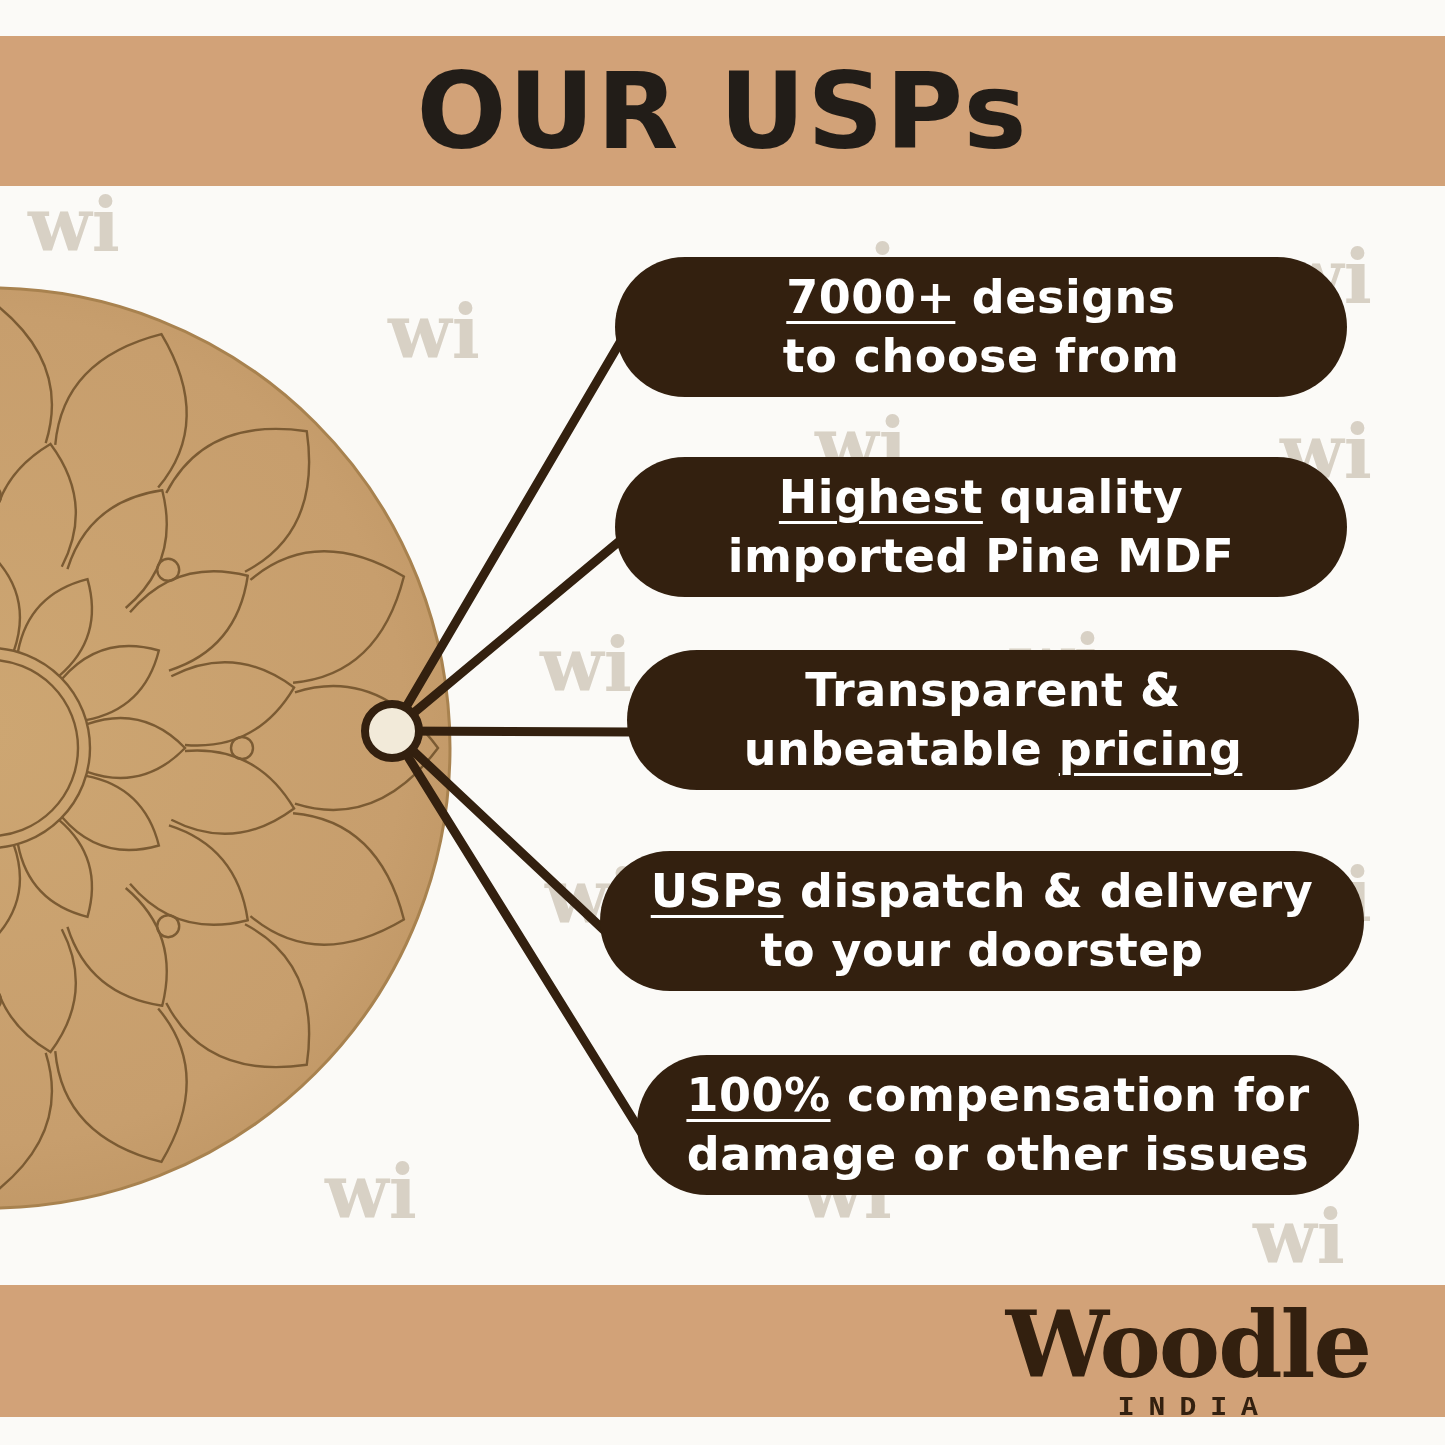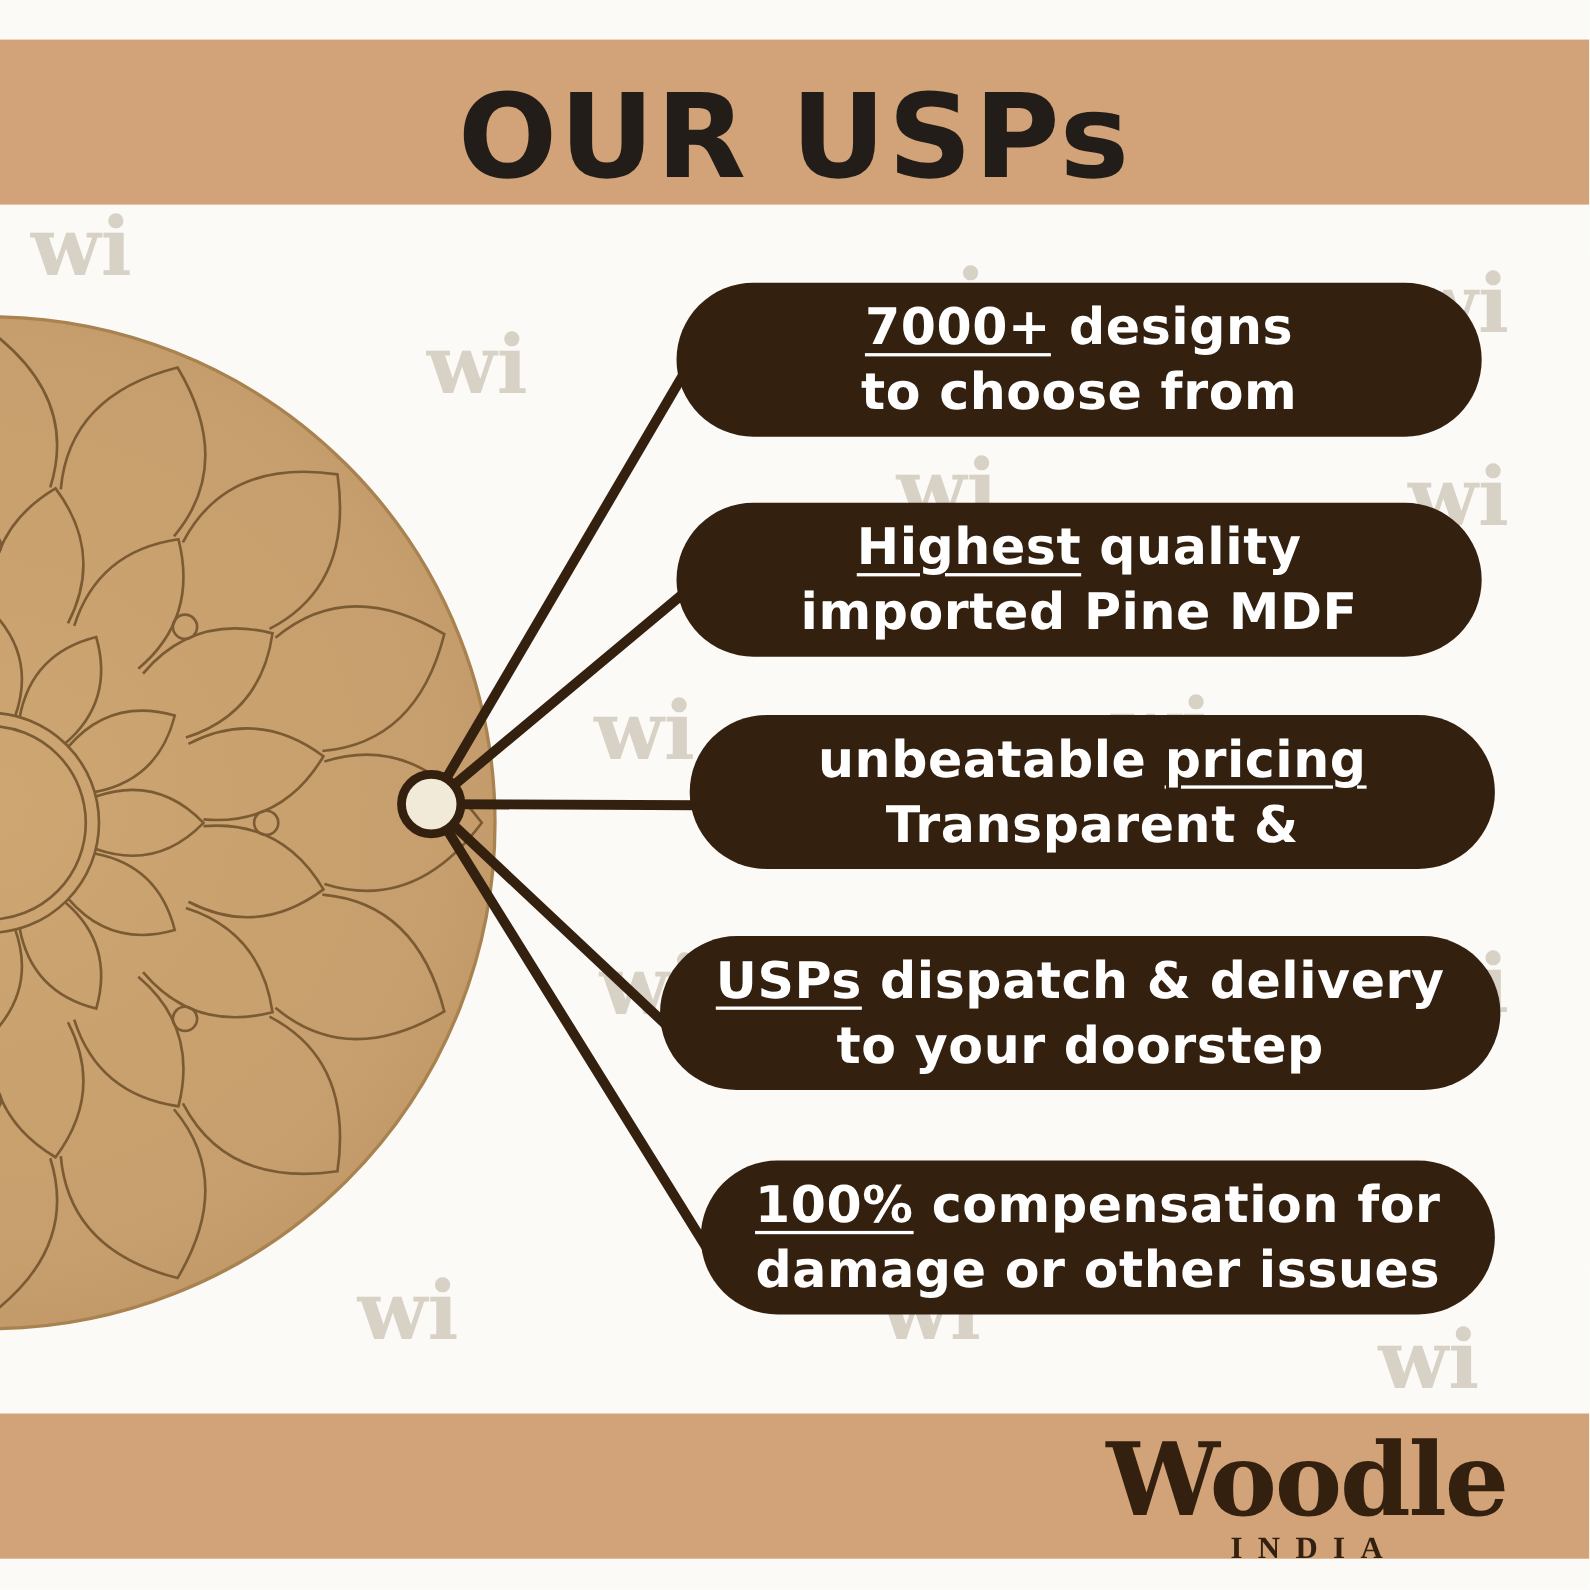--- a/index.html
+++ b/index.html
@@ -4,21 +4,21 @@
 <style>
   html,body{margin:0;padding:0;}
   body{font-family:"DejaVu Sans","Liberation Sans",sans-serif;}
   .canvas{
     position:relative;width:1445px;height:1445px;
     background:var(--background,#fbfaf7);
     overflow:hidden;
   }
   
   .band{position:absolute;left:0;right:0;background:var(--band,#d2a278);z-index:6;}
-  .band-top{top:36px;height:150px;display:flex;align-items:flex-end;justify-content:center;}
+  .band-top{top:36px;height:150px;display:flex;align-items:center;justify-content:center;}
   .band-bottom{top:1285px;height:132px;}
   .page-title{
     margin:0;font-size:106px;font-weight:800;letter-spacing:2px;
     color:var(--title,#221d18);font-family:"DejaVu Sans",sans-serif;
   }
   
   #watermarks{position:absolute;inset:0;z-index:1;}
   .wm{
     position:absolute;font-family:"DejaVu Serif",serif;font-weight:bold;
     font-size:74px;color:var(--watermark,#d8d1c5);line-height:1;user-select:none;
@@ -48,21 +48,21 @@
   #pill-3{left:627px;top:650px;width:732px;}
   #pill-4{left:600px;top:851px;width:764px;}
   #pill-5{left:637px;top:1055px;width:722px;}
   
   .logo{position:absolute;right:75px;top:12px;text-align:center;color:var(--logo,#33200f);}
   .logo-word{
     font-family:"DejaVu Serif",serif;font-weight:bold;
     font-size:92px;line-height:1.05;letter-spacing:-2px;
   }
   .logo-country{
-    font-family:Liberation Serif, serif;font-weight:bold;
+    font-family:Liberation Mono, monospace;font-weight:bold;
     font-size:28px;letter-spacing:14px;margin-top:-2px;padding-left:14px;
   }
 </style>
 </head>
 <body>
 
 <div class="canvas">
 
   <div id="watermarks">
       <div class="wm" style="left: 28px; top: 188px;">wi</div>
@@ -160,22 +160,22 @@
 
   <div class="pill" id="pill-1">
       <div class="pill-line"><span class="u">7000+</span><span> designs</span></div>
       <div class="pill-line"><span>to choose from</span></div>
     </div>
   <div class="pill" id="pill-2">
       <div class="pill-line"><span class="u">Highest</span><span> quality</span></div>
       <div class="pill-line"><span>imported Pine MDF</span></div>
     </div>
   <div class="pill" id="pill-3">
+      <div class="pill-line"><span>Transparent &amp;</span></div>
       <div class="pill-line"><span>unbeatable </span><span class="u">pricing</span></div>
-      <div class="pill-line"><span>Transparent &amp;</span></div>
     </div>
   <div class="pill" id="pill-4">
       <div class="pill-line"><span class="u">USPs</span><span> dispatch &amp; delivery</span></div>
       <div class="pill-line"><span>to your doorstep</span></div>
     </div>
   <div class="pill" id="pill-5">
       <div class="pill-line"><span class="u">100%</span><span> compensation for</span></div>
       <div class="pill-line"><span>damage or other issues</span></div>
     </div>
 

